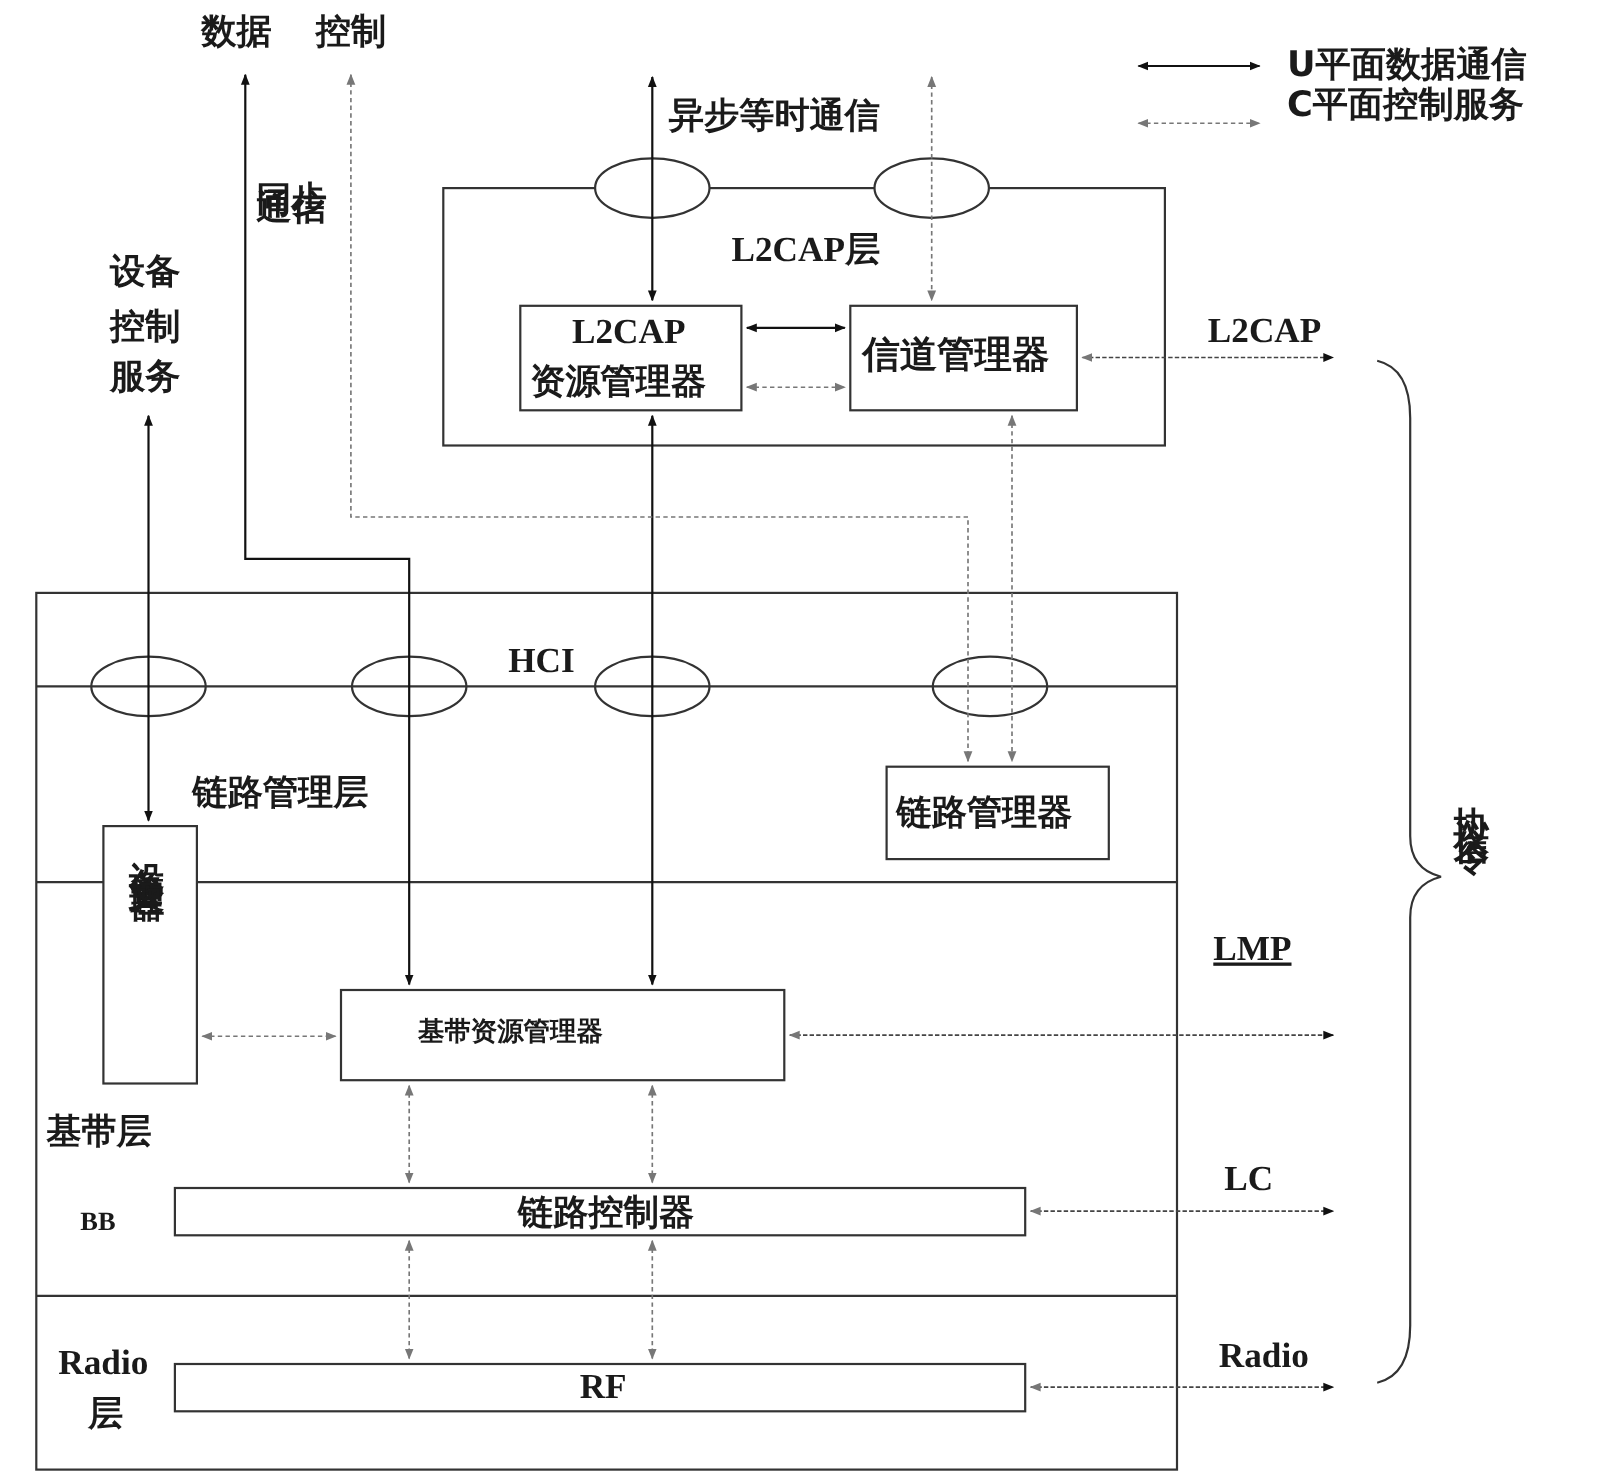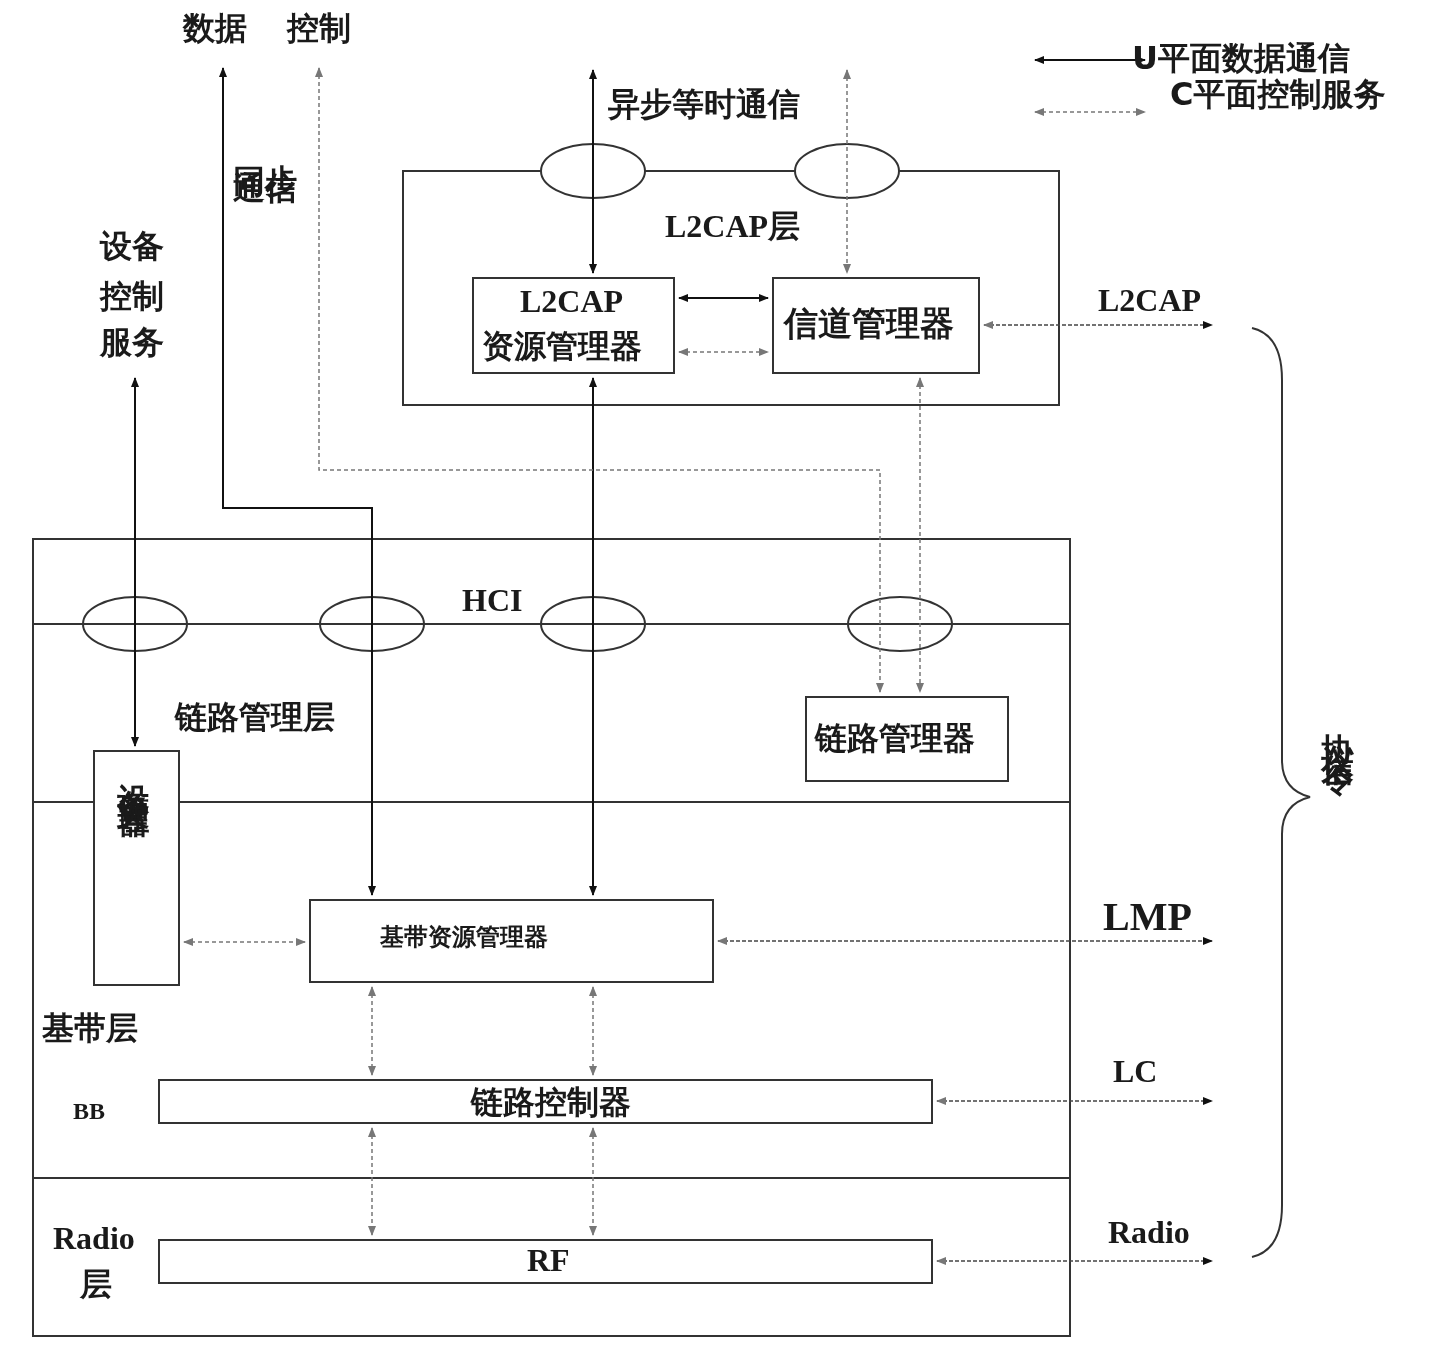--- a/index.html
+++ b/index.html
@@ -66,46 +66,46 @@
   <line x1="593" y1="1128" x2="593" y2="1235" stroke="#777" stroke-width="1.5" stroke-dasharray="4,3" marker-start="url(#ag)" marker-end="url(#ag)"></line>
 
   <line x1="984" y1="325" x2="1212" y2="325" stroke="#444" stroke-width="1.5" stroke-dasharray="4,2" marker-start="url(#ag)" marker-end="url(#ab)"></line>
   <line x1="718" y1="941" x2="1212" y2="941" stroke="#444" stroke-width="1.5" stroke-dasharray="4,2" marker-start="url(#ag)" marker-end="url(#ab)"></line>
   <line x1="937" y1="1101" x2="1212" y2="1101" stroke="#444" stroke-width="1.5" stroke-dasharray="4,2" marker-start="url(#ag)" marker-end="url(#ab)"></line>
   <line x1="937" y1="1261" x2="1212" y2="1261" stroke="#444" stroke-width="1.5" stroke-dasharray="4,2" marker-start="url(#ag)" marker-end="url(#ab)"></line>
 
   <path d="M1252,328 Q1282,335 1282,380 L1282,760 Q1282,790 1310,797 Q1282,804 1282,834 L1282,1205 Q1282,1250 1252,1257" fill="none" stroke="#333" stroke-width="2"></path>
 </svg>
 
-<div class="lbl cn" style="left:1132px;top:42px;font-size:32px;">U平面数据通信</div>
+<div class="lbl cn" style="left:1170px;top:42px;font-size:32px;">U平面数据通信</div>
 <div class="lbl cn" style="left:1170px;top:78px;font-size:32px;">C平面控制服务</div>
 
 <div class="lbl cn" style="left:183px;top:12px;font-size:32px;">数据</div>
 <div class="lbl cn" style="left:287px;top:12px;font-size:32px;">控制</div>
 <div class="lbl cn" style="left:233px;top:128px;font-size:32px;margin-top:37px;">同步</div>
 <div class="lbl cn" style="left:233px;top:172px;font-size:32px;">通信</div>
 <div class="lbl cn" style="left:100px;top:230px;font-size:32px;">设备</div>
 <div class="lbl cn" style="left:100px;top:280px;font-size:32px;">控制</div>
 <div class="lbl cn" style="left:100px;top:326px;font-size:32px;">服务</div>
 <div class="lbl cn" style="left:608px;top:88px;font-size:32px;">异步等时通信</div>
 
 <div class="lbl en" style="left:665px;top:210px;font-size:32px;">L2CAP层</div>
 <div class="lbl en" style="left:520px;top:285px;font-size:32px;">L2CAP</div>
 <div class="lbl cn" style="left:482px;top:330px;font-size:32px;">资源管理器</div>
 <div class="lbl cn" style="left:784px;top:306px;font-size:34px;text-align:center;">信道管理器</div>
 
 <div class="lbl en" style="left:462px;top:584px;font-size:32px;">HCI</div>
-<div class="lbl cn" style="left:175px;top:704px;font-size:32px;font-family:Liberation Mono, monospace;">链路管理层</div>
+<div class="lbl cn" style="left:175px;top:704px;font-size:32px;">链路管理层</div>
 <div class="lbl cn" style="left:815px;top:722px;font-size:32px;">链路管理器</div>
 <div class="lbl cn vert" style="left:118px;top:758px;font-size:32px;">设备管理器</div>
 <div class="lbl cn" style="left:380px;top:925px;font-size:24px;">基带资源管理器</div>
 <div class="lbl cn" style="left:42px;top:1012px;font-size:32px;">基带层</div>
 <div class="lbl en" style="left:73px;top:1057px;font-size:24px;margin-top:42px;">BB</div>
 <div class="lbl cn" style="left:471px;top:1086px;font-size:32px;">链路控制器</div>
 <div class="lbl en" style="left:53px;top:1222px;font-size:32px;">Radio</div>
 <div class="lbl cn" style="left:80px;top:1268px;font-size:32px;">层</div>
 <div class="lbl en" style="left:527px;top:1244px;font-size:32px;">RF</div>
 
 <div class="lbl en" style="left:1098px;top:284px;font-size:32px;">L2CAP</div>
-<div class="lbl en" style="left:1103px;top:897px;font-size:40px;">LMP</div>
+<div class="lbl en" style="left:1103px;top:846px;font-size:32px;text-decoration:underline;">LMP</div>
 <div class="lbl en" style="left:1113px;top:1055px;font-size:32px;">LC</div>
 <div class="lbl en" style="left:1108px;top:1216px;font-size:32px;">Radio</div>
 <div class="lbl cn vert" style="left:1322px;top:708px;font-size:32px;letter-spacing:10px;">协议信令</div>
 
 </body></html>

